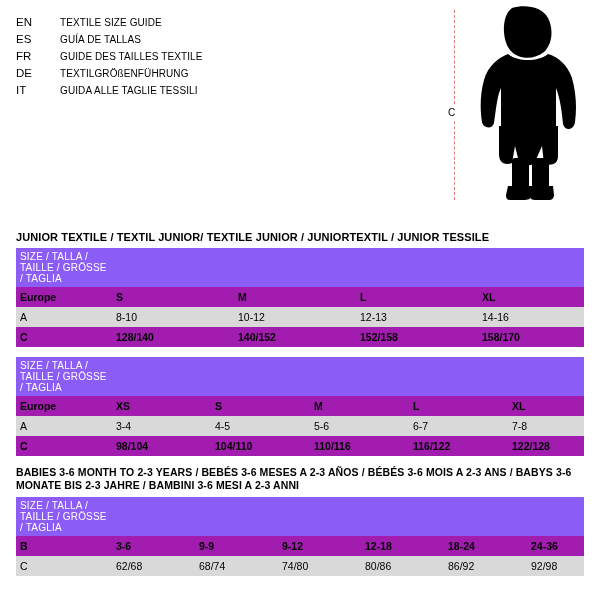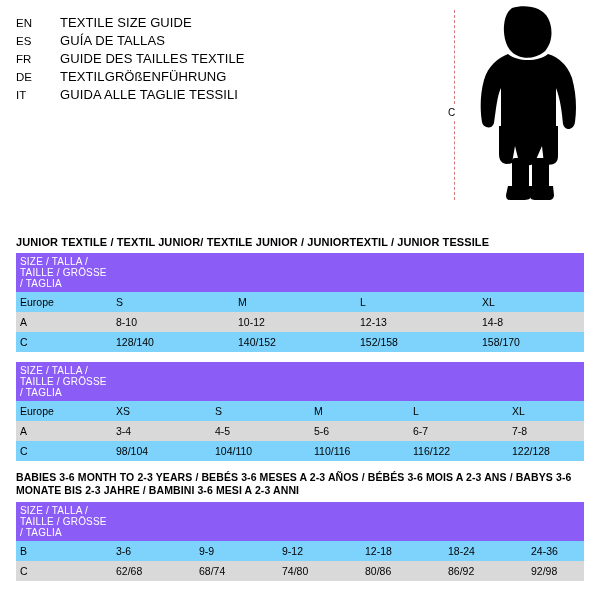--- a/index.html
+++ b/index.html
@@ -32,21 +32,21 @@
     align-items: baseline;
     line-height: 17px;
     font-size: 11.5px;
   }
   .lang-code {
     width: 44px;
     flex: 0 0 44px;
     font-size: 11.5px;
   }
   .lang-title {
-    font-size: 13px;
+    font-size: 10px;
     letter-spacing: 0.1px;
   }
 
   
   .figure-area {
     position: absolute;
     top: 6px;
     right: 8px;
     width: 150px;
     height: 200px;
@@ -99,21 +99,22 @@
   tr.hdr td {
     background: #8b5cf6;
     color: #ffffff;
     font-size: 10px;
     letter-spacing: 0.2px;
   }
   tr.shade td {
     background: #d9d9d9;
   }
   tr.plain td {
-    background: #7dd3fc;
+    background: #a21caf;
+    font-weight: bold;
   }
   .blk {
     margin-bottom: 10px;
   }
 </style>
 </head>
 <body>
 
 <div class="page">
 
@@ -179,21 +180,21 @@
         <td>S</td>
         <td>M</td>
         <td>L</td>
         <td>XL</td>
       </tr>
       <tr class="shade">
         <td>A</td>
         <td>8-10</td>
         <td>10-12</td>
         <td>12-13</td>
-        <td>14-8</td>
+        <td>14-16</td>
       </tr>
       <tr class="plain">
         <td>C</td>
         <td>128/140</td>
         <td>140/152</td>
         <td>152/158</td>
         <td>158/170</td>
       </tr>
     </tbody>
       </table>

